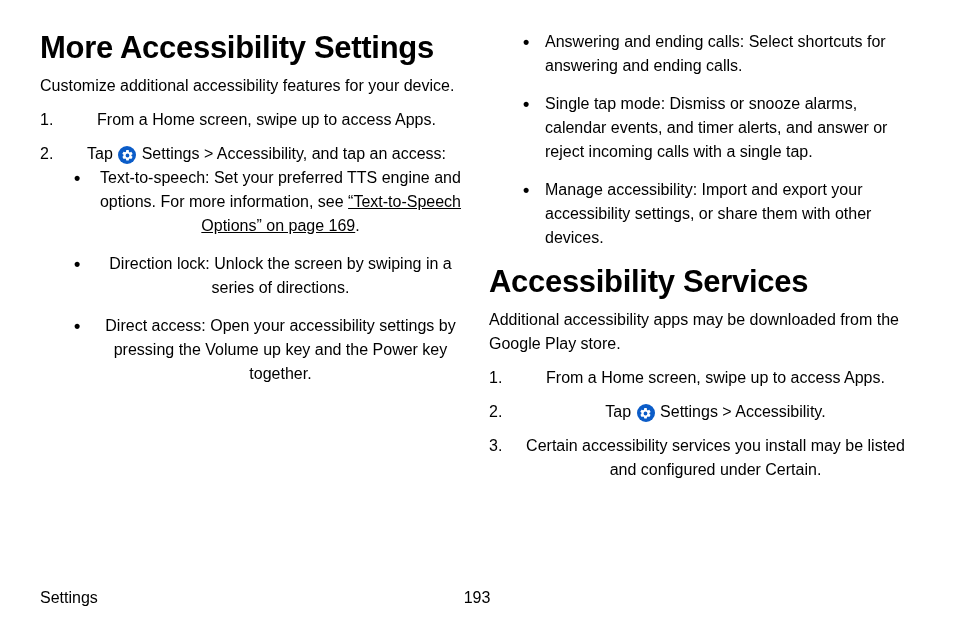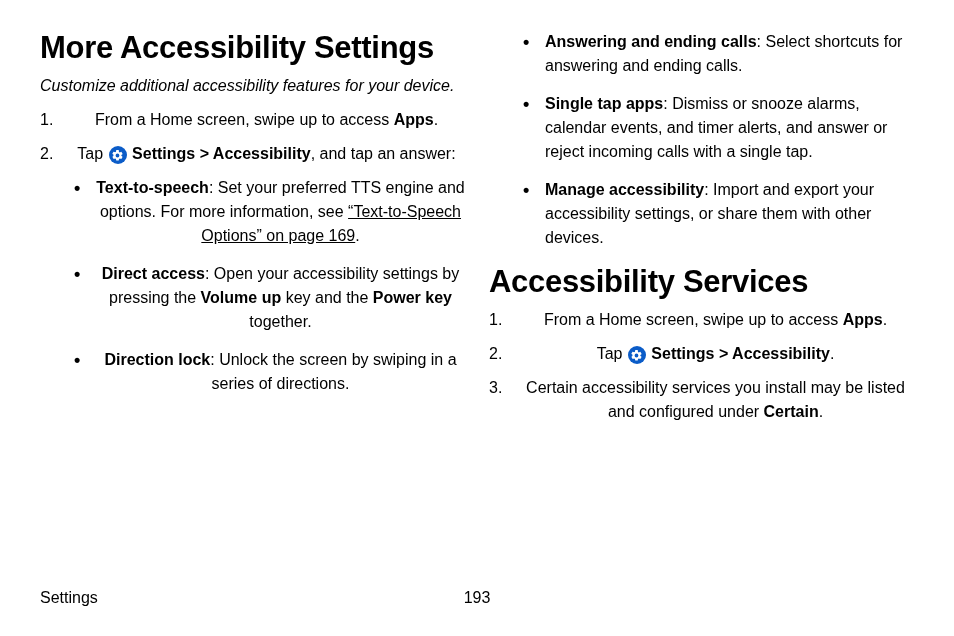--- a/index.html
+++ b/index.html
@@ -24,21 +24,20 @@
     }
     .heading {
       font-weight: 900;
       font-size: 31px;
       line-height: 1.15;
       margin-bottom: 8px;
       letter-spacing: -0.3px;
     }
     .intro {
       margin-bottom: 10px;
-      font-style: italic;
     }
     .ol {
       list-style: none;
       padding-left: 0;
       counter-reset: step;
     }
     .ol > li {
       position: relative;
       padding-left: 28px;
       margin-bottom: 10px;
@@ -47,21 +46,20 @@
     }
     .ol > li::before {
       content: counter(step) ".";
       position: absolute;
       left: 0;
       top: 0;
     }
     .ul {
       list-style: none;
       padding-left: 0;
-      margin-top: 10px;
     }
     .ul > li {
       position: relative;
       padding-left: 28px;
       margin-bottom: 14px;
     }
     .ul > li::before {
       content: "•";
       position: absolute;
       left: 6px;
@@ -79,21 +77,21 @@
       margin-bottom: 14px;
     }
     .ul-top > li::before {
       content: "•";
       position: absolute;
       left: 34px;
       top: -1px;
       font-size: 18px;
       font-weight: bold;
     }
-    .b { font-weight: 700; }
+    .b { font-weight: 400; }
     .link { text-decoration: underline; }
     .settings-icon {
       display: inline-flex;
       align-items: center;
       justify-content: center;
       width: 18px;
       height: 18px;
       background: #0b5cc8;
       border-radius: 50%;
       vertical-align: -3px;
@@ -130,51 +128,52 @@
     <ol class="ol">
       <li>
         <span>From a Home screen, swipe up to access </span><span class="b">Apps</span><span>.</span>
       </li>
       <li>
         <span>Tap </span><span class="settings-icon">
             <svg viewBox="0 0 24 24">
               <path d="M19.14 12.94a7.43 7.43 0 0 0 .06-.94 7.43 7.43 0 0 0-.06-.94l2.03-1.58a.5.5 0 0 0 .12-.64l-1.92-3.32a.5.5 0 0 0-.61-.22l-2.39.96a7.03 7.03 0 0 0-1.62-.94l-.36-2.54A.5.5 0 0 0 13.9 2h-3.84a.5.5 0 0 0-.49.42l-.36 2.54c-.58.24-1.12.55-1.62.94l-2.39-.96a.5.5 0 0 0-.61.22L2.67 8.48a.5.5 0 0 0 .12.64l2.03 1.58c-.4.31-.6.63-.6.94s.2.63.6.94L2.79 14.16a.5.5 0 0 0-.12.64l1.92 3.32c.13.22.39.31.61.22l2.39-.96c.5.39 1.04.7 1.62.94l.36 2.54c.4.24.25.42.49.42h3.84a.5.5 0 0 0 .49-.42l.36-2.54c.58-.24 1.12-.55 1.62-.94l2.39.96c.22.09.48 0 .61-.22l1.92-3.32a.5.5 0 0 0-.12-.64l-2.03-1.58zM11.98 15.5a3.5 3.5 0 1 1 0-7 3.5 3.5 0 0 1 0 7z"></path>
             </svg>
           </span>
-        <span class="b">Settings</span><span class="b"> &gt; </span><span class="b">Accessibility</span><span>, and tap an answer:</span>
+        <span class="b">Settings</span><span class="b"> &gt; </span><span class="b">Accessibility</span><span>, and tap an access:</span>
 
         <ul class="ul">
           <li>
             <span class="b">Text-to-speech</span><span>: Set your preferred TTS engine and options. For more information, see </span><span class="link">“Text-to-Speech Options” on page 169</span><span>.</span>
           </li>
           <li>
-            <span class="b">Direct access</span><span>: Open your accessibility settings by pressing the </span><span class="b">Volume up</span><span> key and the </span><span class="b">Power key</span><span> together.</span>
+            <span class="b">Direction lock</span><span>: Unlock the screen by swiping in a series of directions.</span>
           </li>
           <li>
-            <span class="b">Direction lock</span><span>: Unlock the screen by swiping in a series of directions.</span>
+            <span class="b">Direct access</span><span>: Open your accessibility settings by pressing the </span><span class="b">Volume up</span><span> key and the </span><span class="b">Power key</span><span> together.</span>
           </li>
         </ul>
       </li>
     </ol>
   </div>
 
   <div class="col">
     <ul class="ul-top">
       <li>
         <span class="b">Answering and ending calls</span><span>: Select shortcuts for answering and ending calls.</span>
       </li>
       <li>
-        <span class="b">Single tap apps</span><span>: Dismiss or snooze alarms, calendar events, and timer alerts, and answer or reject incoming calls with a single tap.</span>
+        <span class="b">Single tap mode</span><span>: Dismiss or snooze alarms, calendar events, and timer alerts, and answer or reject incoming calls with a single tap.</span>
       </li>
       <li>
         <span class="b">Manage accessibility</span><span>: Import and export your accessibility settings, or share them with other devices.</span>
       </li>
     </ul>
 
     <h1 class="heading" style="">Accessibility Services</h1>
+    <p class="intro">Additional accessibility apps may be downloaded from the Google Play store.</p>
     <ol class="ol">
       <li>
         <span>From a Home screen, swipe up to access </span><span class="b">Apps</span><span>.</span>
       </li>
       <li>
         <span>Tap </span><span class="settings-icon">
             <svg viewBox="0 0 24 24">
               <path d="M19.14 12.94a7.43 7.43 0 0 0 .06-.94 7.43 7.43 0 0 0-.06-.94l2.03-1.58a.5.5 0 0 0 .12-.64l-1.92-3.32a.5.5 0 0 0-.61-.22l-2.39.96a7.03 7.03 0 0 0-1.62-.94l-.36-2.54A.5.5 0 0 0 13.9 2h-3.84a.5.5 0 0 0-.49.42l-.36 2.54c-.58.24-1.12.55-1.62.94l-2.39-.96a.5.5 0 0 0-.61.22L2.67 8.48a.5.5 0 0 0 .12.64l2.03 1.58c-.4.31-.6.63-.6.94s.2.63.6.94L2.79 14.16a.5.5 0 0 0-.12.64l1.92 3.32c.13.22.39.31.61.22l2.39-.96c.5.39 1.04.7 1.62.94l.36 2.54c.4.24.25.42.49.42h3.84a.5.5 0 0 0 .49-.42l.36-2.54c.58-.24 1.12-.55 1.62-.94l2.39.96c.22.09.48 0 .61-.22l1.92-3.32a.5.5 0 0 0-.12-.64l-2.03-1.58zM11.98 15.5a3.5 3.5 0 1 1 0-7 3.5 3.5 0 0 1 0 7z"></path>
             </svg>
           </span>

